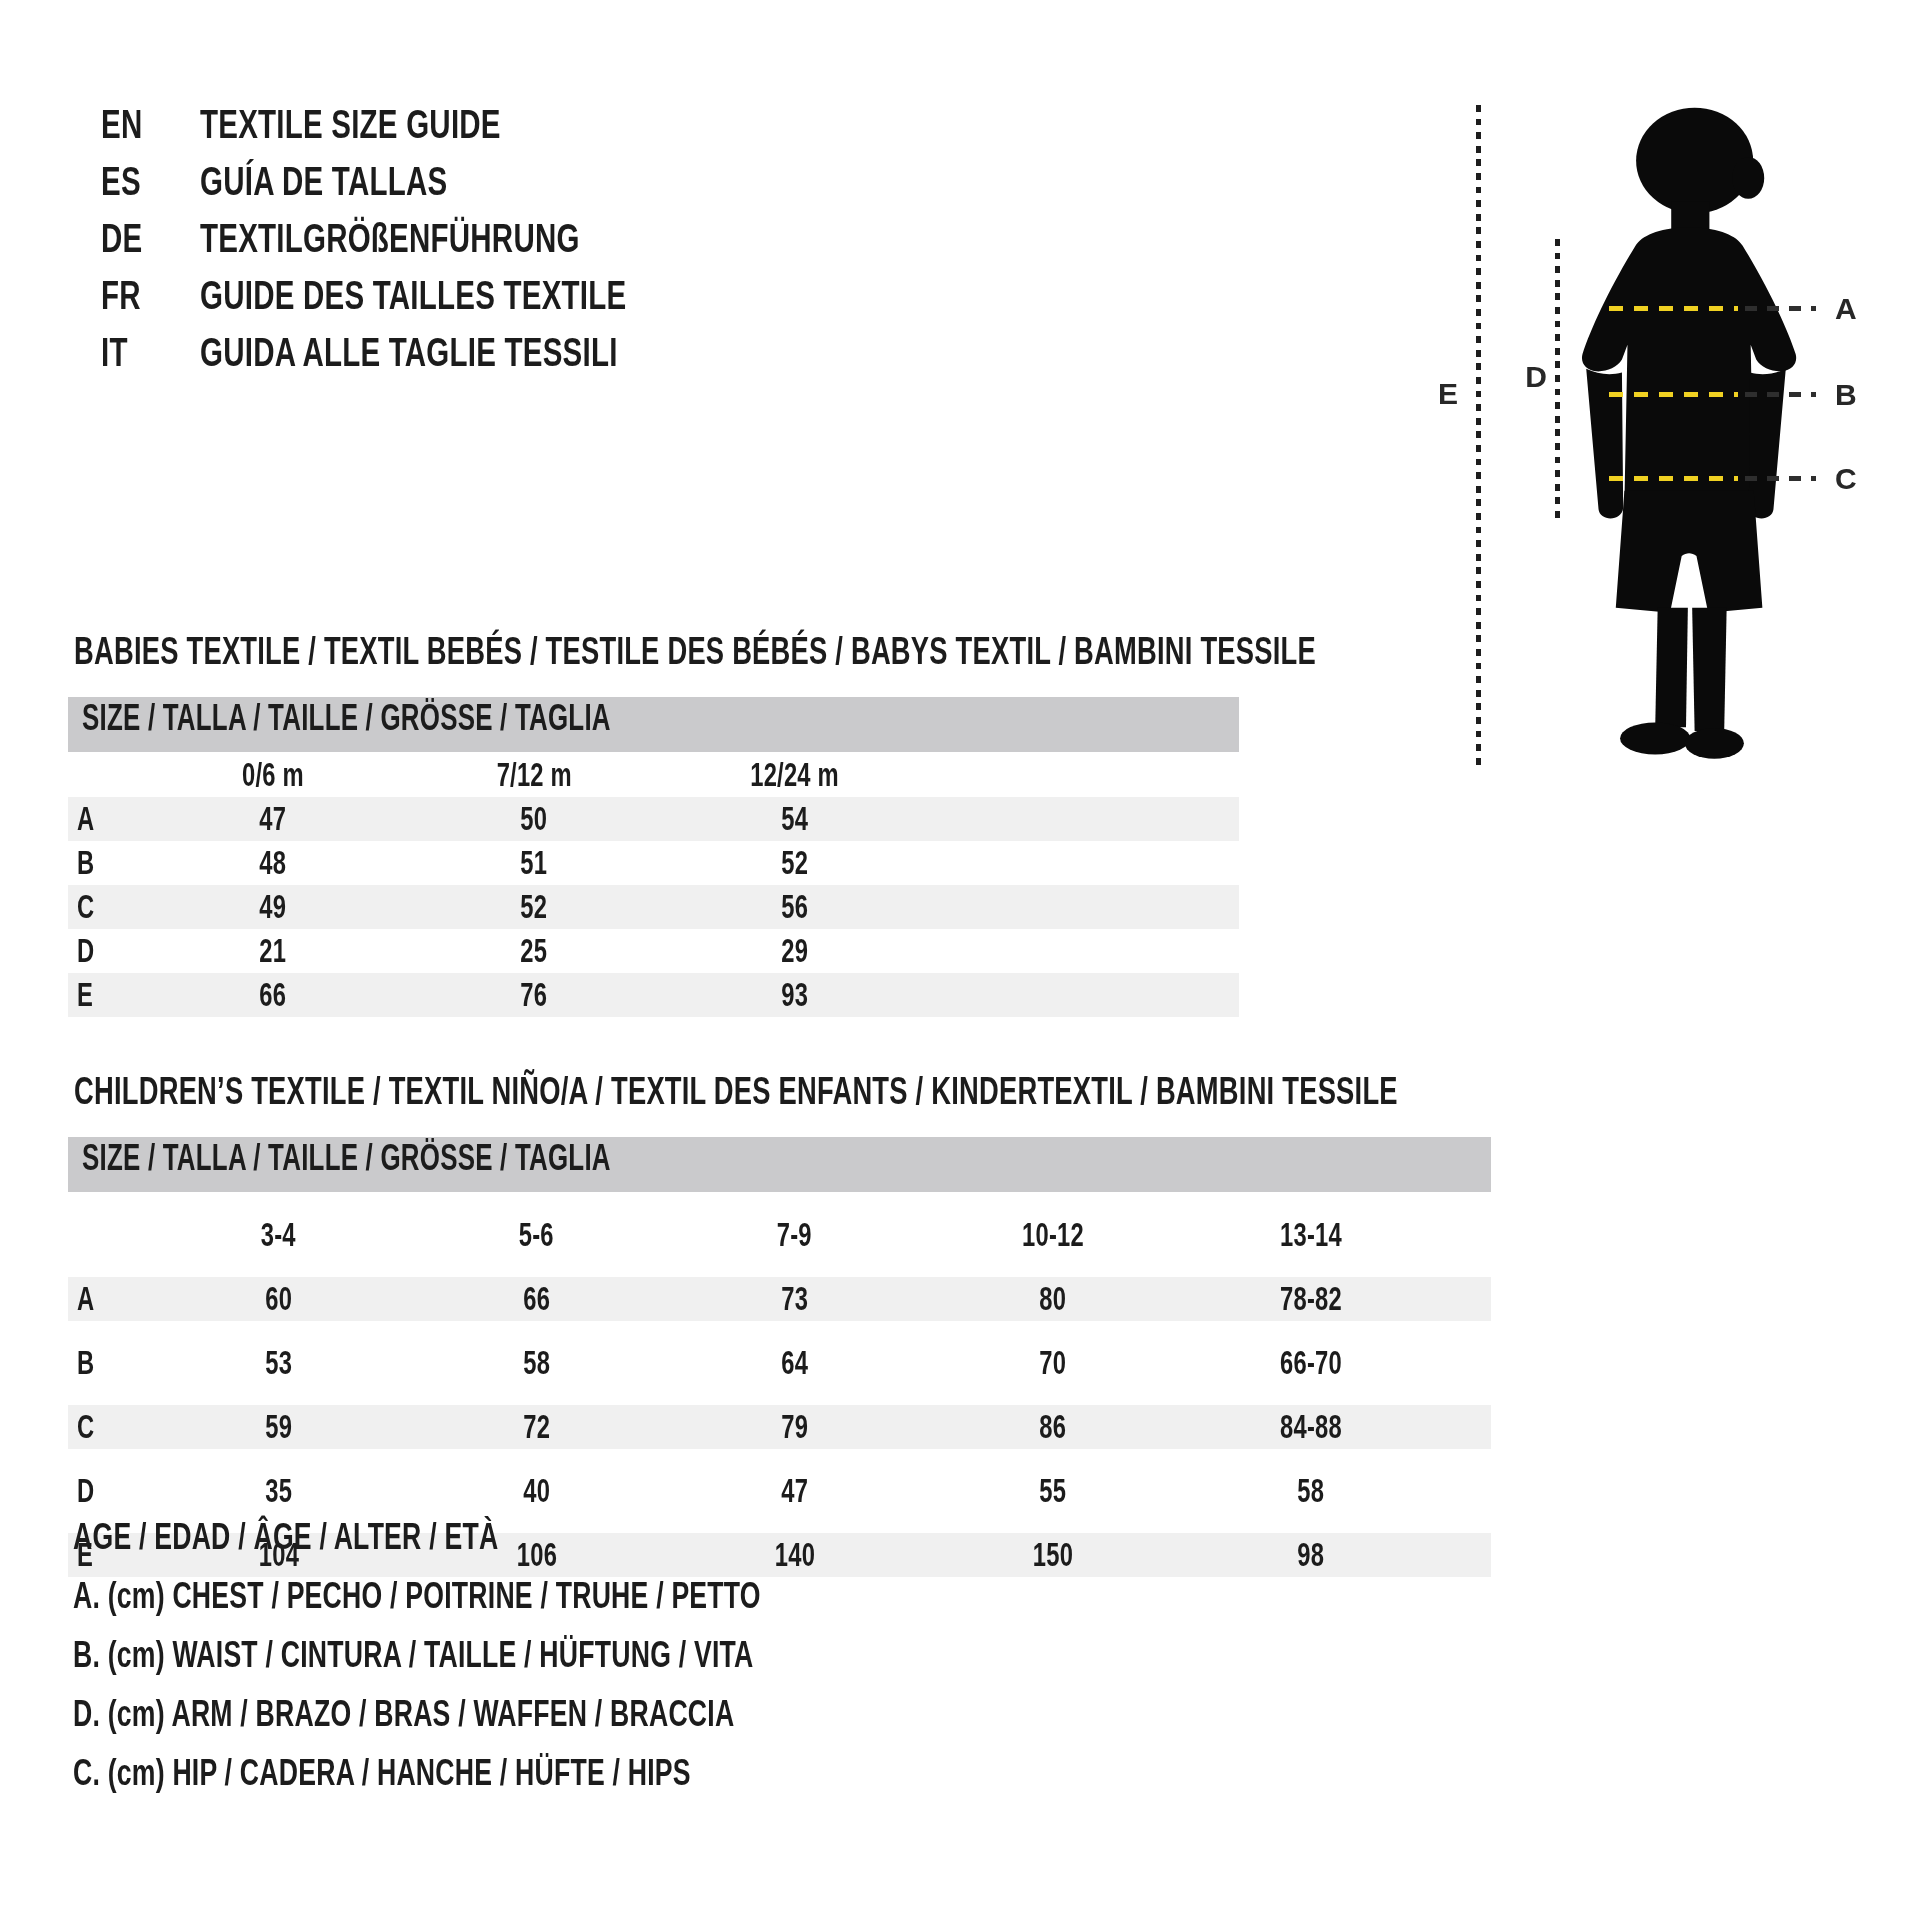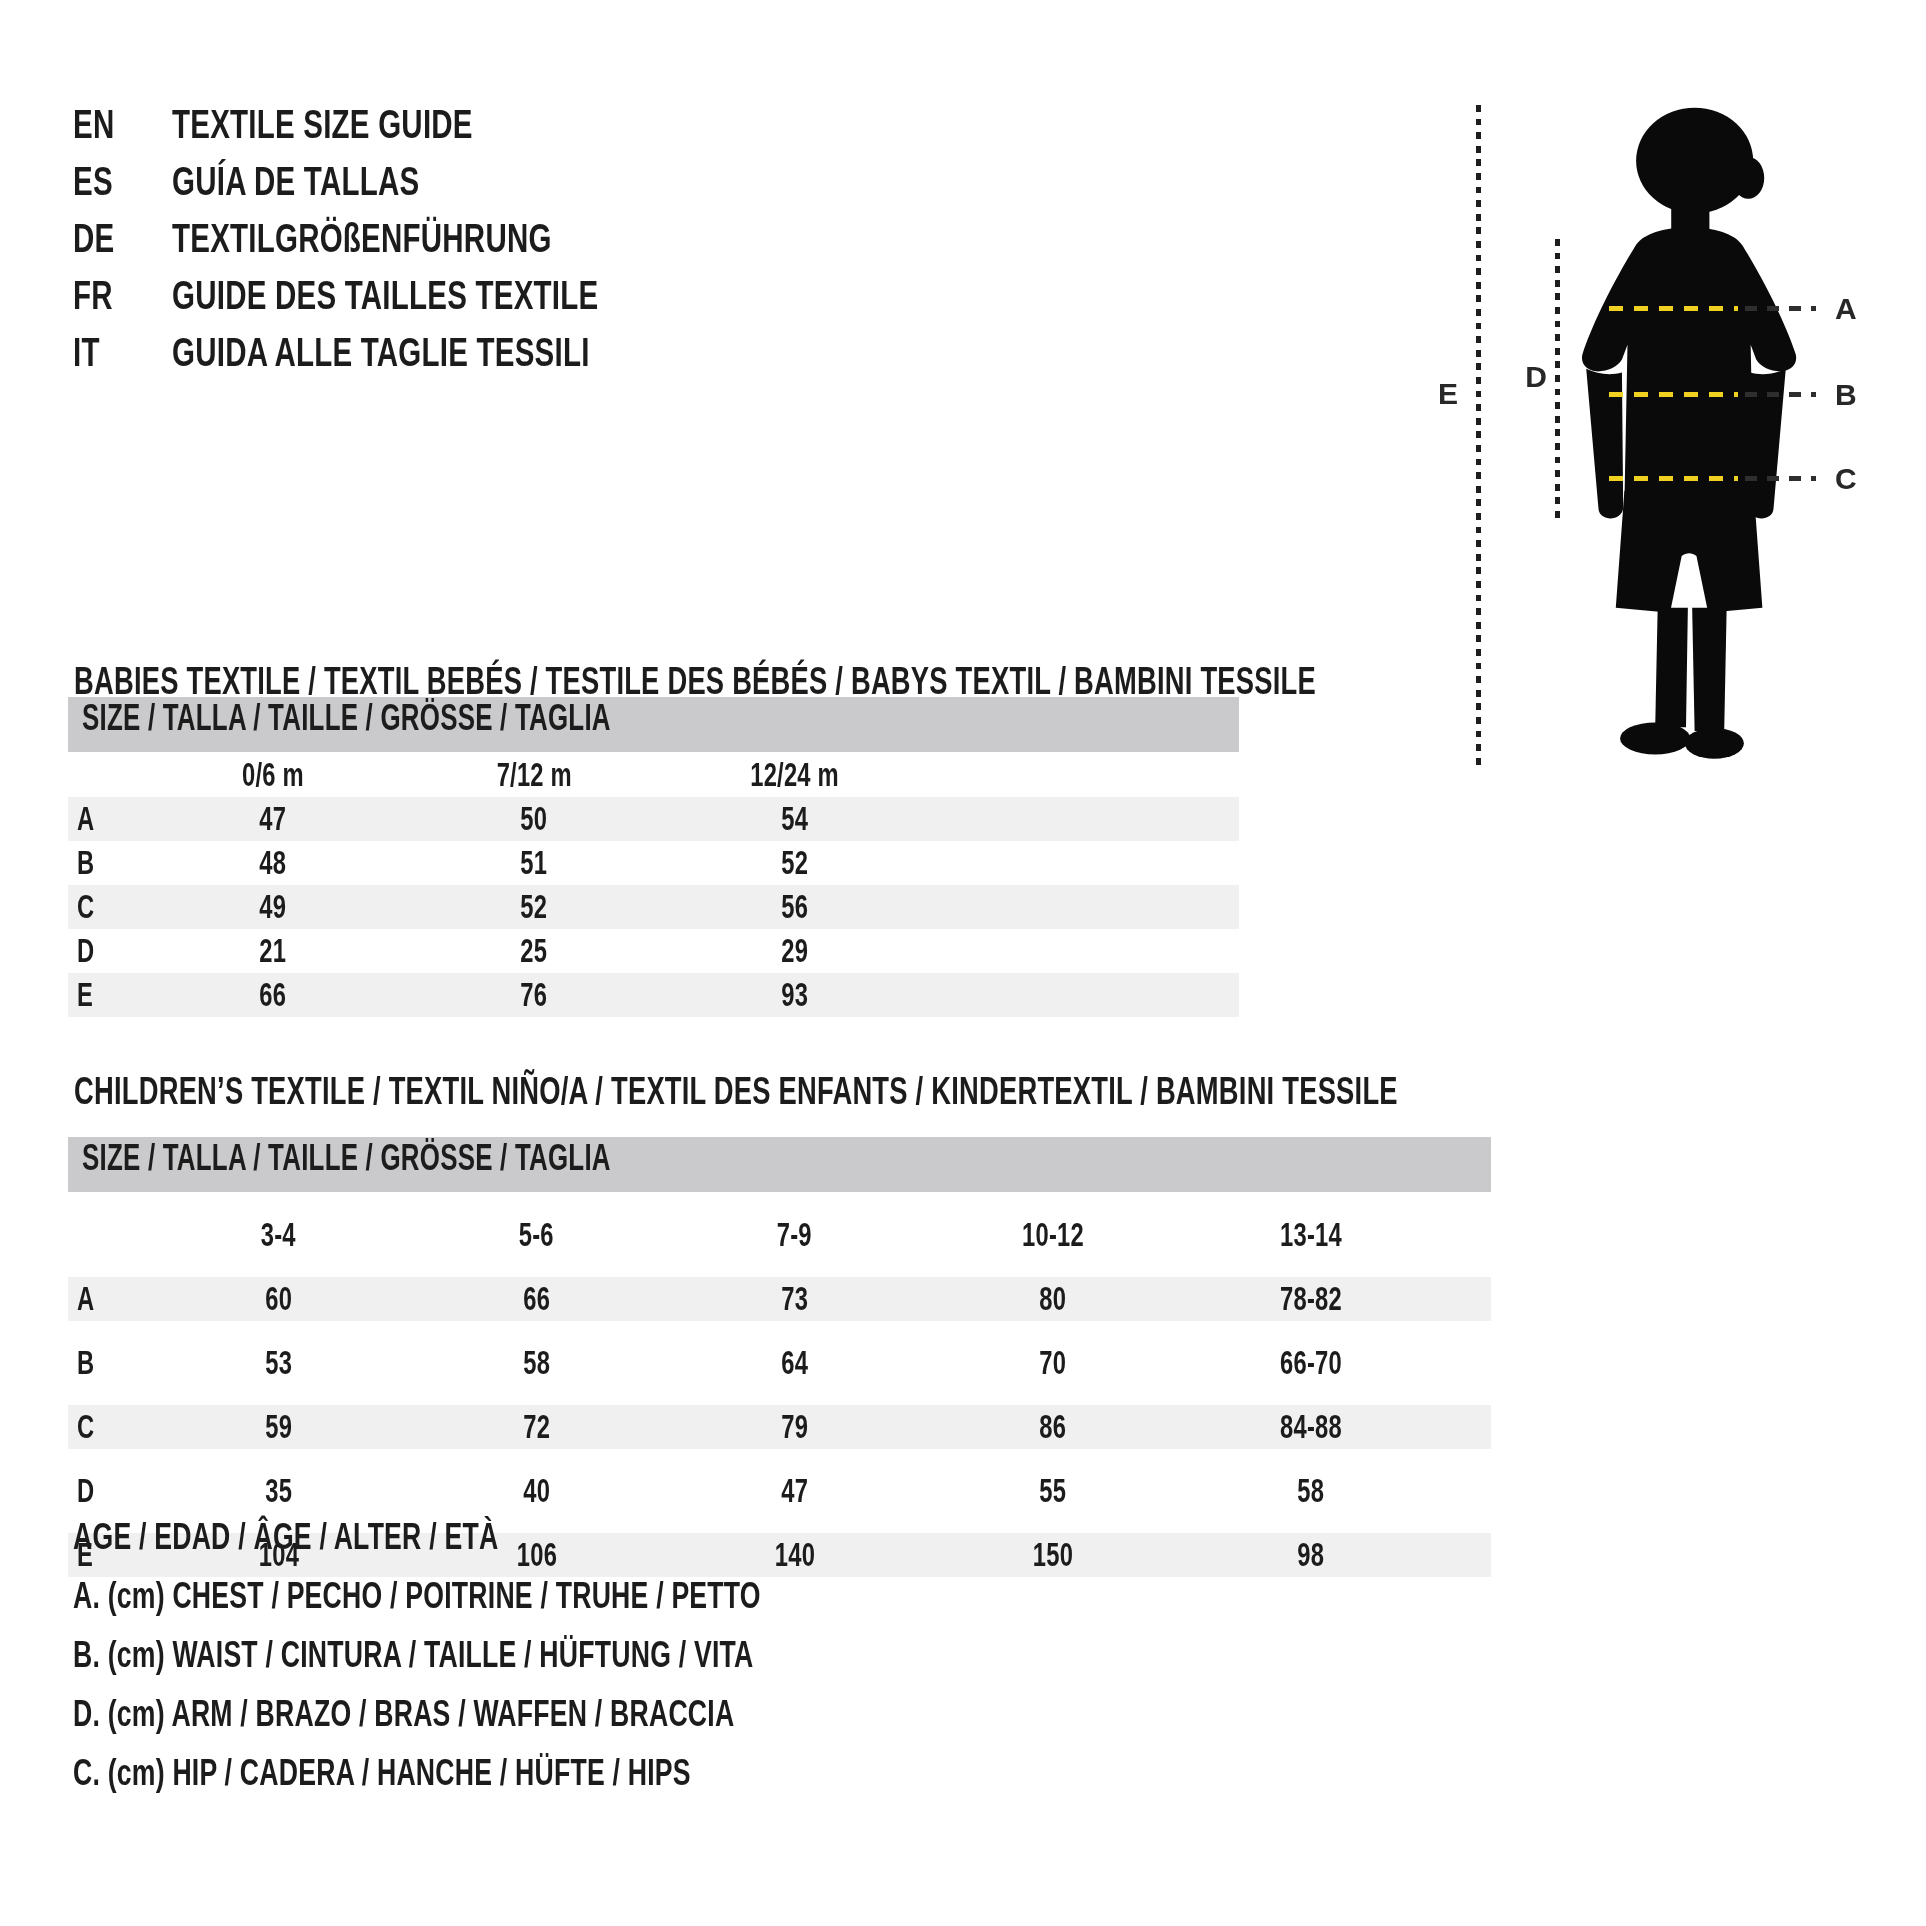--- a/index.html
+++ b/index.html
@@ -17,21 +17,21 @@
   }
   .cond{
     display:inline-block;white-space:nowrap;font-weight:700;
     transform:scaleX(0.72);transform-origin:0 50%;letter-spacing:0.3px;
   }
   .cond.c{transform-origin:50% 50%;}
 
   
   .languages{position:absolute;left:73px;top:96px;}
   .lang-row{display:flex;align-items:center;height:57px;font-size:41px;}
-  .lang-code{width:99px;flex:0 0 99px;}
+  .lang-code{width:99px;flex:0 0 99px;margin-left:28px;}
 
   
   .vdots{position:absolute;width:5px;
     background:repeating-linear-gradient(to bottom,#1d1d1d 0 6.8px,transparent 6.8px 13.6px);}
   #e-line{left:1476px;top:105px;height:662px;}
   #d-line{left:1555px;top:239px;height:282px;}
   .fig-label{position:absolute;font-size:30px;font-weight:700;color:#282828;}
   #e-label{left:1390px;top:377px;width:68px;text-align:right;}
   #d-label{left:1479px;top:360px;width:68px;text-align:right;}
   #silhouette{position:absolute;left:1565px;top:104px;width:242px;height:664px;}
@@ -123,21 +123,21 @@
   <span class="dash yellow"></span>
   <span class="dash dark"></span>
   <span class="fig-label">B</span>
 </div>
 <div id="measure-c" class="measure">
   <span class="dash yellow"></span>
   <span class="dash dark"></span>
   <span class="fig-label">C</span>
 </div>
 
-<div class="section-title" style="top:660px">
+<div class="section-title" style="top:630px">
   <span class="cond">BABIES TEXTILE / TEXTIL BEBÉS / TESTILE DES BÉBÉS / BABYS TEXTIL / BAMBINI TESSILE</span>
 </div>
 <div id="babies-bar" class="table-bar">
   <span class="cond">SIZE / TALLA / TAILLE / GRÖSSE / TAGLIA</span>
 </div>
 <div id="babies-grid" class="grid">
   <div class="row">
     <span class="cell lbl"></span>
     <span class="cell">
         <span class="cond c">0/6 m</span>

